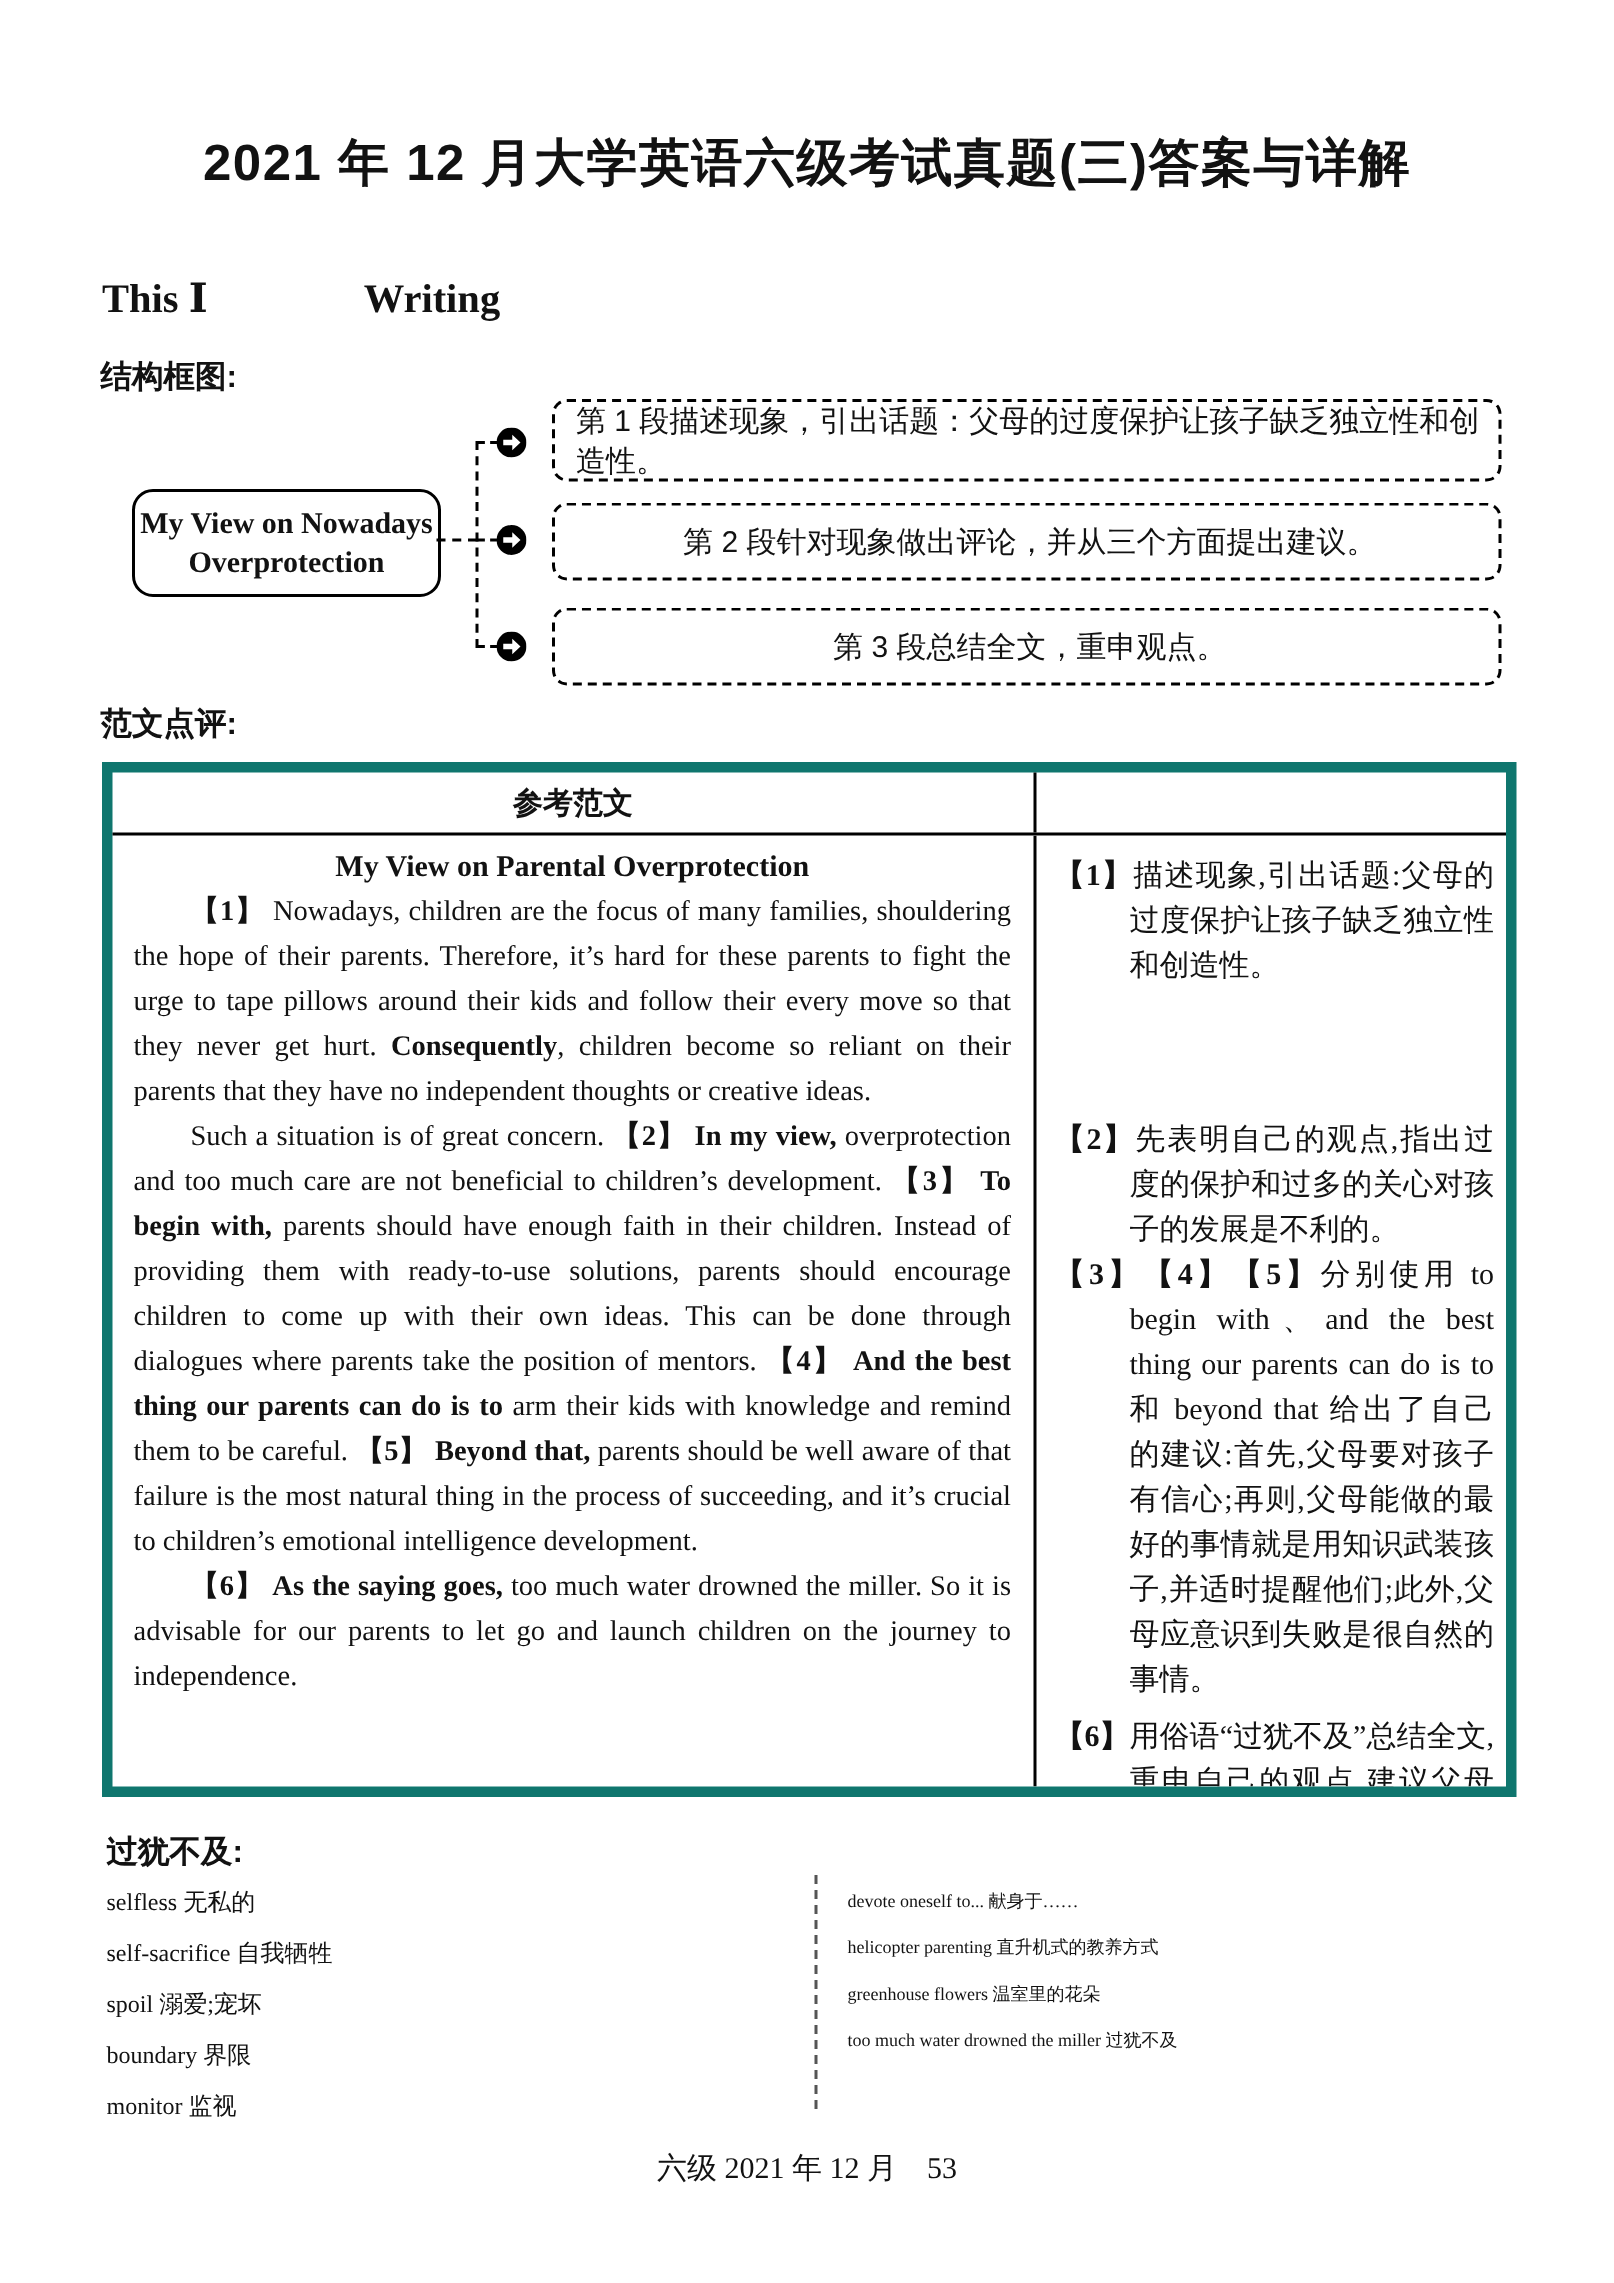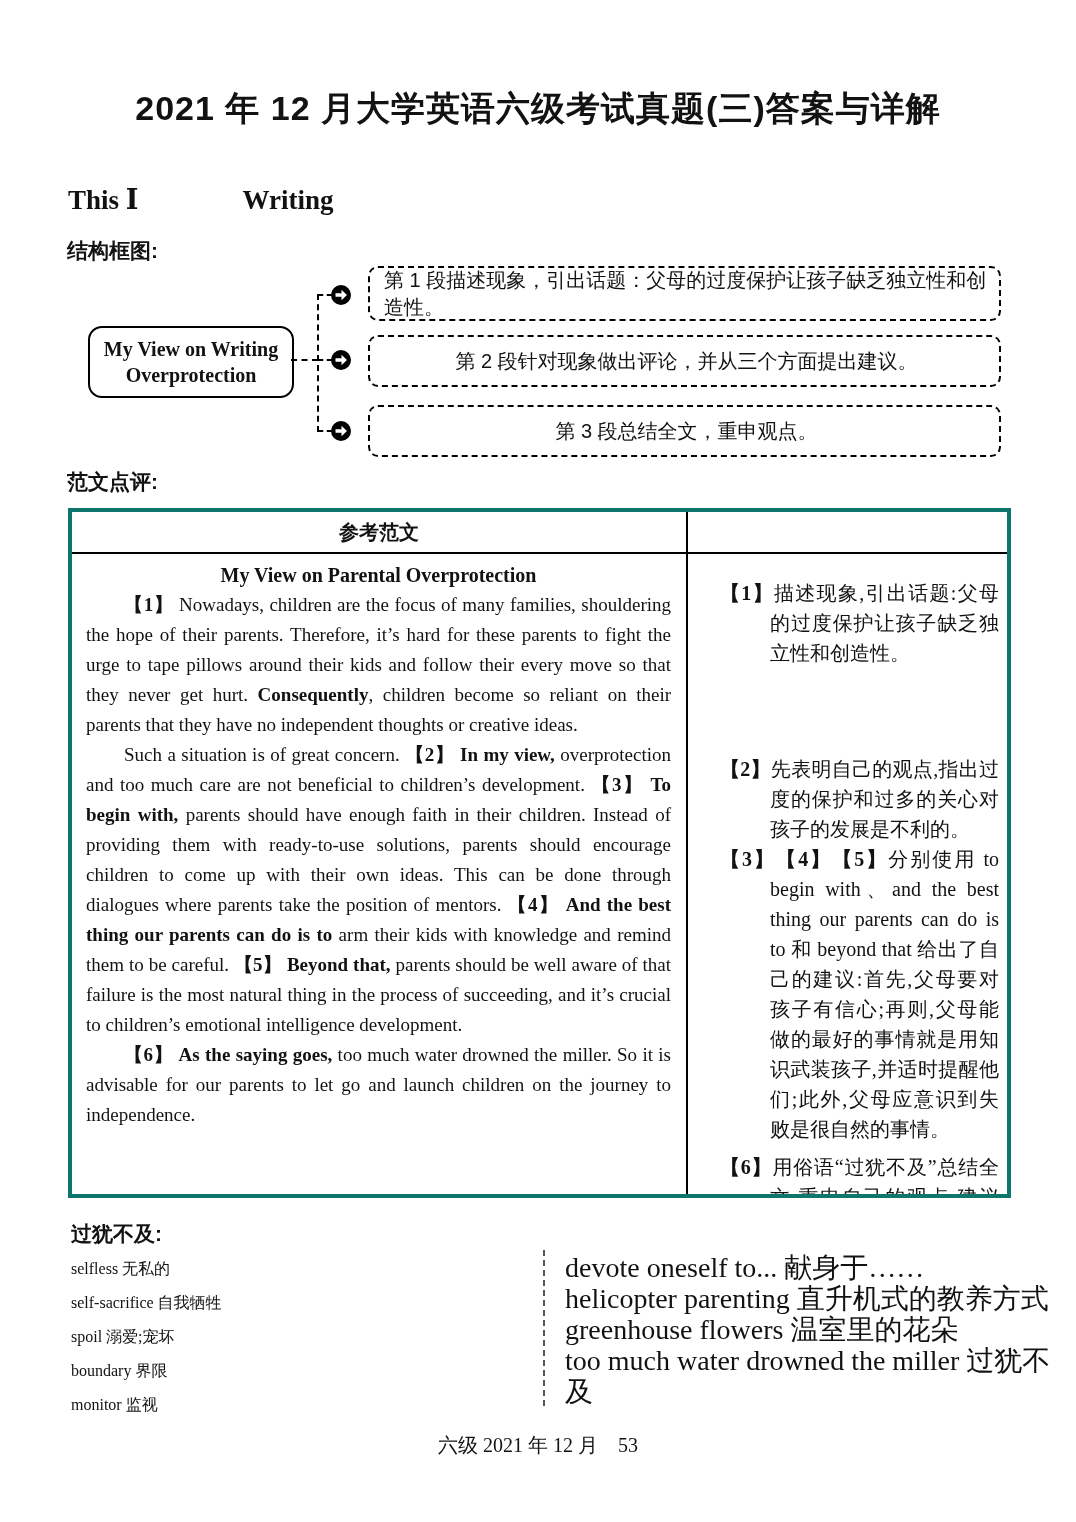--- a/index.html
+++ b/index.html
@@ -44,64 +44,64 @@
     border:2px dashed #000;border-radius:10px;
     display:flex;align-items:center;
     padding:0 10px 0 14px;font-size:20px;
     font-family:Liberation Sans, sans-serif;
     justify-content:center;
   }
   .bb1{top:2px;height:55px;} .bb2{top:71px;height:52px;} .bb3{top:141px;height:52px;}
   
   .rtable{
     top:508px;left:68px;width:943px;height:690px;box-sizing:border-box;
-    border:4px solid #0f766e;display:flex;flex-direction:column;
+    border:7px solid #0f766e;display:flex;flex-direction:column;
   }
   .rhead{display:flex;flex:0 0 40px;border-bottom:2.5px solid #000;}
   .rhead-cell{
     display:flex;align-items:center;justify-content:center;
     font-family:"Liberation Sans","DejaVu Sans",sans-serif;
     font-weight:bold;font-size:20px;
   }
   .rhead-left{width:616px;border-right:2px solid #000;box-sizing:border-box;}
   .rhead-right{flex:1;}
   .rbody{display:flex;flex:1;overflow:hidden;}
   .rcell-left{
     width:616px;box-sizing:border-box;border-right:2px solid #000;
     padding:6px 15px 0 14px;overflow:hidden;
   }
-  .rcell-right{flex:1;box-sizing:border-box;padding:24px 8px 0 12px;overflow:hidden;margin-left:20px;}
+  .rcell-right{flex:1;box-sizing:border-box;padding:12px 8px 0 12px;overflow:hidden;}
   .essay-title{text-align:center;font-weight:bold;font-size:20px;line-height:30px;margin:0;}
   .essay-para{margin:0;font-size:19px;line-height:30px;text-align:justify;text-indent:2em;}
   .essay-para .b{font-weight:bold;}
   .comment{font-size:20px;line-height:30px;padding-left:50px;text-indent:-50px;text-align:justify;}
   .comment .marker{font-weight:bold;}
   .comment-2{margin-top:86px;}
   .comment-4{margin-top:8px;}
   
   .vocab-left{top:1252px;left:71px;font-size:16px;line-height:34px;}
-  .vocab-right{top:1252px;left:565px;font-size:28px;line-height:31px;}
+  .vocab-right{top:1252px;left:565px;font-size:12px;line-height:31px;}
   .vocab-divider{left:543px;top:1250px;width:0;height:156px;border-left:2px dashed #555;}
   
   .page-footer{top:1432px;left:0;width:1076px;text-align:center;font-size:20px;}
 </style>
 </head>
 <body>
 
 <div class="abs doc-title">2021 年 12 月大学英语六级考试真题(三)答案与详解</div>
 
 <div class="abs part-row">
   <span>This Ⅰ</span><span class="part-title">Writing</span>
 </div>
 
 <div class="abs cn-heading h-struct">结构框图:</div>
 
 <div class="abs flowchart">
   <div class="abs topic-box">
-    <span>My View on Writing</span>
+    <span>My View on Nowadays</span>
     <span>Overprotection</span>
   </div>
 
   <div class="abs conn-h"></div>
   <div class="abs trunk"></div>
   <div class="abs stub stub1"></div>
   <div class="abs stub stub2"></div>
   <div class="abs stub stub3"></div>
 
   <span class="abs arrow-bullet ab1">

